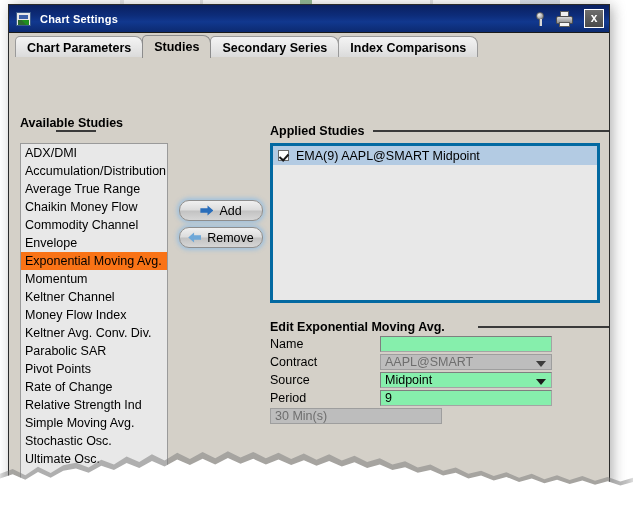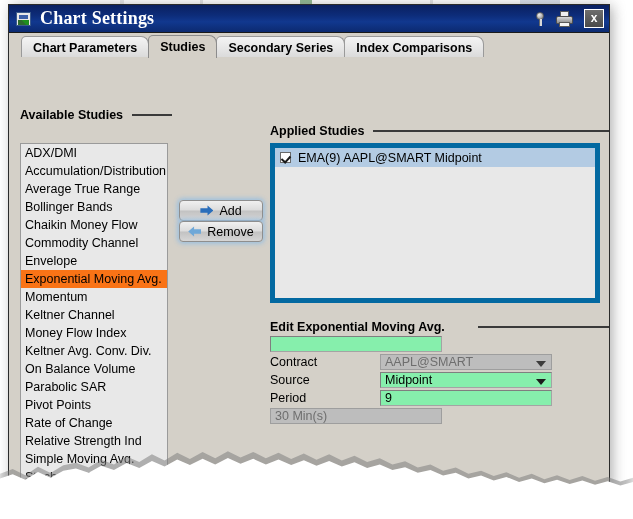--- a/index.html
+++ b/index.html
@@ -87,26 +87,25 @@
   }
   .title-icon::after {
     content: "";
     position: absolute;
     left: 2px; top: 2px;
     width: 9px; height: 4px;
     background: #3b5fa8;
   }
   .title-text {
     color: #ffffff;
-    font-size: 18px;
+    font-size: 11px;
     font-weight: bold;
     margin-left: 9px;
     letter-spacing: .2px;
     white-space: nowrap;
-    font-family: Liberation Serif, serif;
   }
   .title-right {
     position: absolute;
     right: 5px; top: 0;
     height: 27px;
     display: flex;
     align-items: center;
     gap: 9px;
   }
   
@@ -172,21 +171,21 @@
     text-align: center;
     cursor: pointer;
     margin-left: 2px;
   }
 
   
   .tabstrip {
     position: relative;
     height: 25px;
     background: #d4d0c8;
-    padding-left: 12px;
+    padding-left: 6px;
     display: flex;
     align-items: flex-end;
   }
   .tabstrip::after {
     content: "";
     position: absolute;
     left: 0; right: 0; bottom: 0;
     height: 1px;
     background: #d4d0c8;
   }
@@ -270,23 +269,24 @@
   
   .btn-col {
     position: absolute;
     left: 170px; top: 142px;
     width: 86px;
   }
   .xbtn {
     position: relative;
     width: 84px;
     height: 21px;
+    margin-bottom: 6px;
     background: linear-gradient(to bottom, #f0f0f0 0%, #dcdcdc 48%, #c2c2c2 52%, #d6d6d6 100%);
     border: 1px solid #8e8e8e;
-    border-radius: 4px;
+    border-radius: 10px;
     box-sizing: border-box;
     display: flex;
     align-items: center;
     justify-content: center;
     gap: 6px;
     font-size: 12.5px;
     color: #000000;
     cursor: pointer;
     box-shadow: 0 0 4px 2px rgba(150,190,225,.85);
   }
@@ -301,21 +301,21 @@
     clip-path: polygon(100% 30%, 45% 30%, 45% 5%, 0% 50%, 45% 95%, 45% 70%, 100% 70%);
   }
 
   
   .applied-list {
     position: absolute;
     left: 261px; top: 85px;
     width: 330px;
     height: 160px;
     background: #e8e8e8;
-    border: 5px solid #0369a1;
+    border: 3px solid #0369a1;
     box-sizing: border-box;
     overflow: hidden;
   }
   .applied-item {
     height: 19px;
     display: flex;
     align-items: center;
     gap: 7px;
     padding-left: 5px;
     background: #b3cbe3;
@@ -454,39 +454,37 @@
     <div class="tabstrip">
       <div class="tab">Chart Parameters</div>
       <div class="tab active">Studies</div>
       <div class="tab">Secondary Series</div>
       <div class="tab">Index Comparisons</div>
       <div class="tab-filler"></div>
     </div>
 
     <div class="content">
 
-      <div class="sec-head" style="left:11px; top:50px;">
+      <div class="sec-head" style="left:11px; top:58px;flex-direction:column;">
         <span>Available Studies</span>
         <span class="rule" style="width:40px;"></span>
       </div>
 
       <div class="avail-list">
         <div class="avail-item">ADX/DMI</div>
         <div class="avail-item">Accumulation/Distribution</div>
         <div class="avail-item">Average True Range</div>
-        <div class="avail-item">Bollinger Bands</div>
         <div class="avail-item">Chaikin Money Flow</div>
         <div class="avail-item">Commodity Channel</div>
         <div class="avail-item">Envelope</div>
         <div class="avail-item selected">Exponential Moving Avg.</div>
         <div class="avail-item">Momentum</div>
         <div class="avail-item">Keltner Channel</div>
         <div class="avail-item">Money Flow Index</div>
         <div class="avail-item">Keltner Avg. Conv. Div.</div>
-        <div class="avail-item">On Balance Volume</div>
         <div class="avail-item">Parabolic SAR</div>
         <div class="avail-item">Pivot Points</div>
         <div class="avail-item">Rate of Change</div>
         <div class="avail-item">Relative Strength Ind</div>
         <div class="avail-item">Simple Moving Avg.</div>
         <div class="avail-item">Stochastic Osc.</div>
         <div class="avail-item">Ultimate Osc.</div>
 
       </div>
 
@@ -514,20 +512,21 @@
       </div>
 
       <div class="sec-head" style="left:261px; top:262px;gap:24px;">
         <span>Edit Exponential Moving Avg.</span>
         <span class="rule" style="width:148px;"></span>
       </div>
 
       <div class="form">
 
         <div class="frow">
+          <div class="flabel">Name</div>
           <div class="fctl"></div>
         </div>
 
         <div class="frow">
           <div class="flabel">Contract</div>
           <div class="fctl combo disabled">
             <span>AAPL@SMART</span>
             <span class="caret"></span>
           </div>
         </div>

